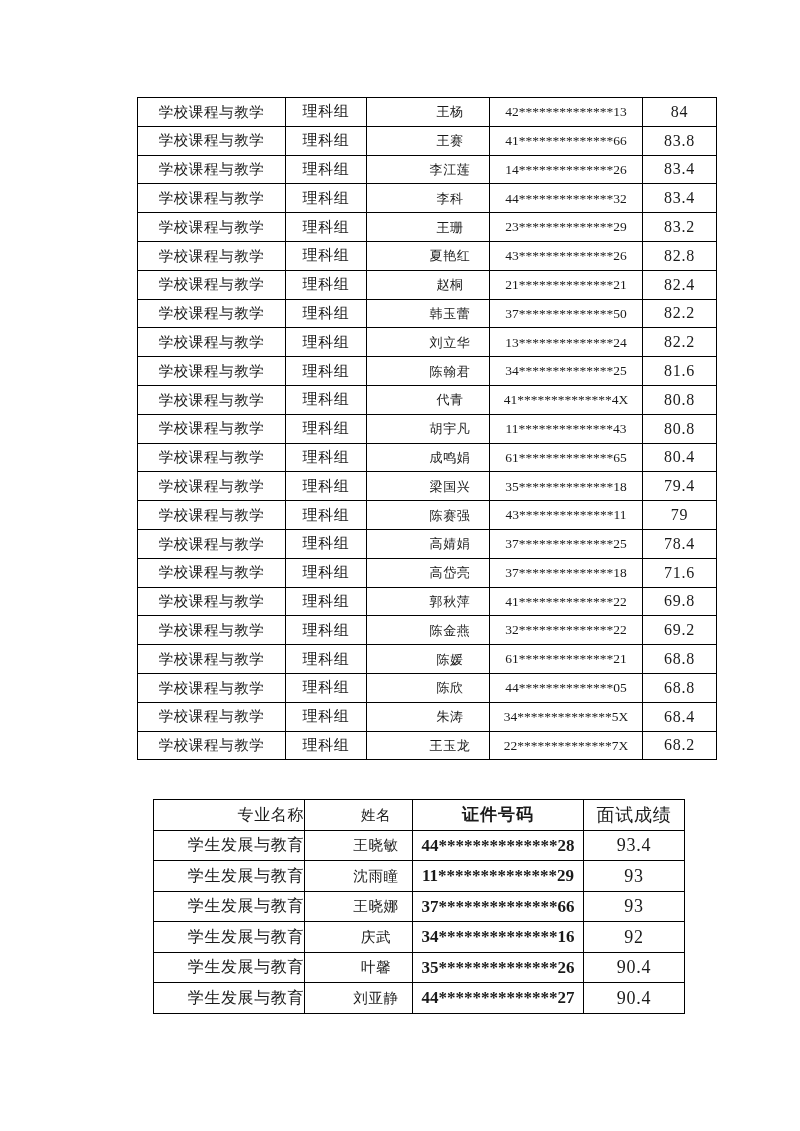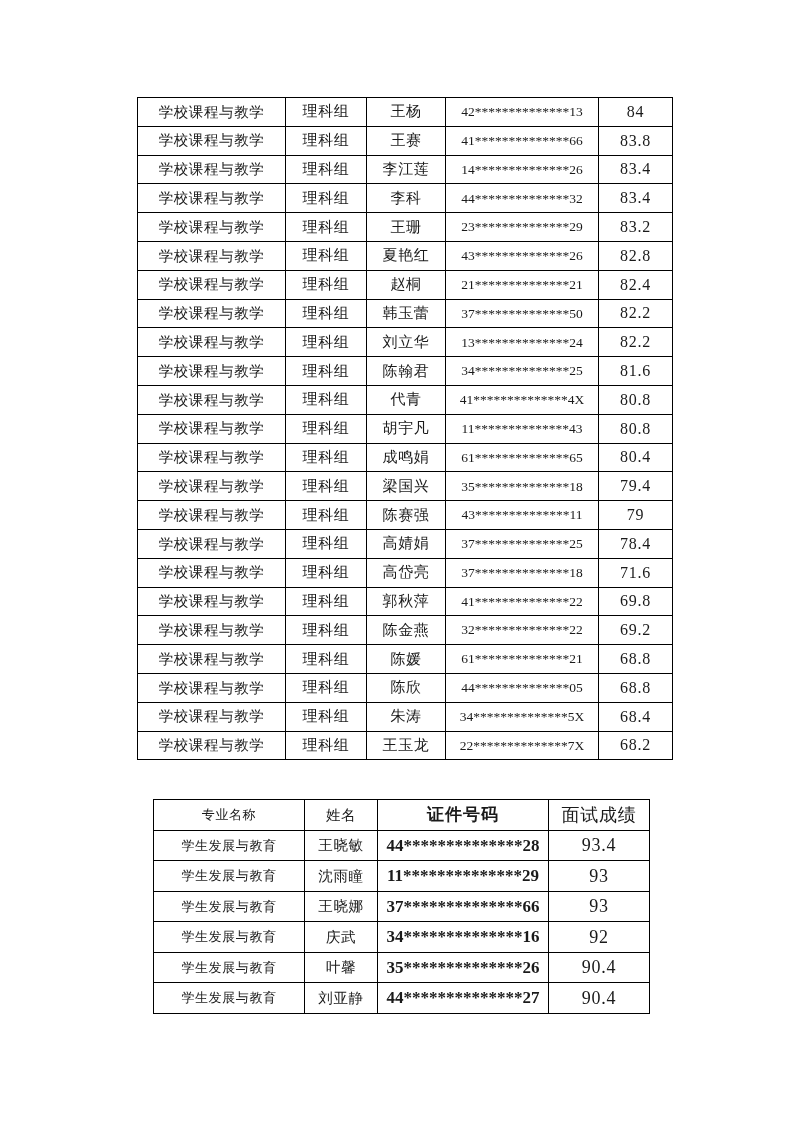--- a/index.html
+++ b/index.html
@@ -51,28 +51,28 @@
     font-weight: normal;
     padding: 0;
     line-height: 1;
     color: #1a1a1a;
   }
 
   
   .t1 td { height: 27.8px; }
   .t1 .c-major  { width: 147px; font-size: 14.5px; letter-spacing: 0.6px; }
   .t1 .c-group  { width: 80px;  font-size: 15px; letter-spacing: 0.6px; }
-  .t1 .c-name   { width: 78px;  font-size: 15px; letter-spacing: 0.6px; }
+  .t1 .c-name   { width: 78px;  font-size: 13px; letter-spacing: 0.6px; padding-left: 44px; }
   .t1 .c-id     { width: 152px; font-size: 13.5px; font-family: "Liberation Serif","DejaVu Serif",serif; letter-spacing: 0px; white-space: nowrap; }
   .t1 .c-score  { width: 73px;  font-size: 16px; letter-spacing: 0.8px; }
 
   
   .t2 td, .t2 th { height: 29.5px; }
-  .t2 .c-major { width: 150px; font-size: 13px; letter-spacing: 0.6px; }
-  .t2 .c-name  { width: 72px;  font-size: 14.5px; letter-spacing: 0.6px; }
+  .t2 .c-major { width: 150px; font-size: 16px; letter-spacing: 0.6px; text-align: right; }
+  .t2 .c-name  { width: 72px;  font-size: 14.5px; letter-spacing: 0.6px; padding-left: 35px; }
   .t2 .c-id    { width: 170px; font-size: 17px; white-space: nowrap; font-weight: bold; }
   .t2 .c-score { width: 100px; font-size: 18px; letter-spacing: 0.8px; }
 
   .t2 thead th { font-size: 14.5px; letter-spacing: 1px; }
 
   .id-cell { font-family: "Liberation Serif", "DejaVu Serif", serif; }
 </style>
 </head>
 <body>
 

